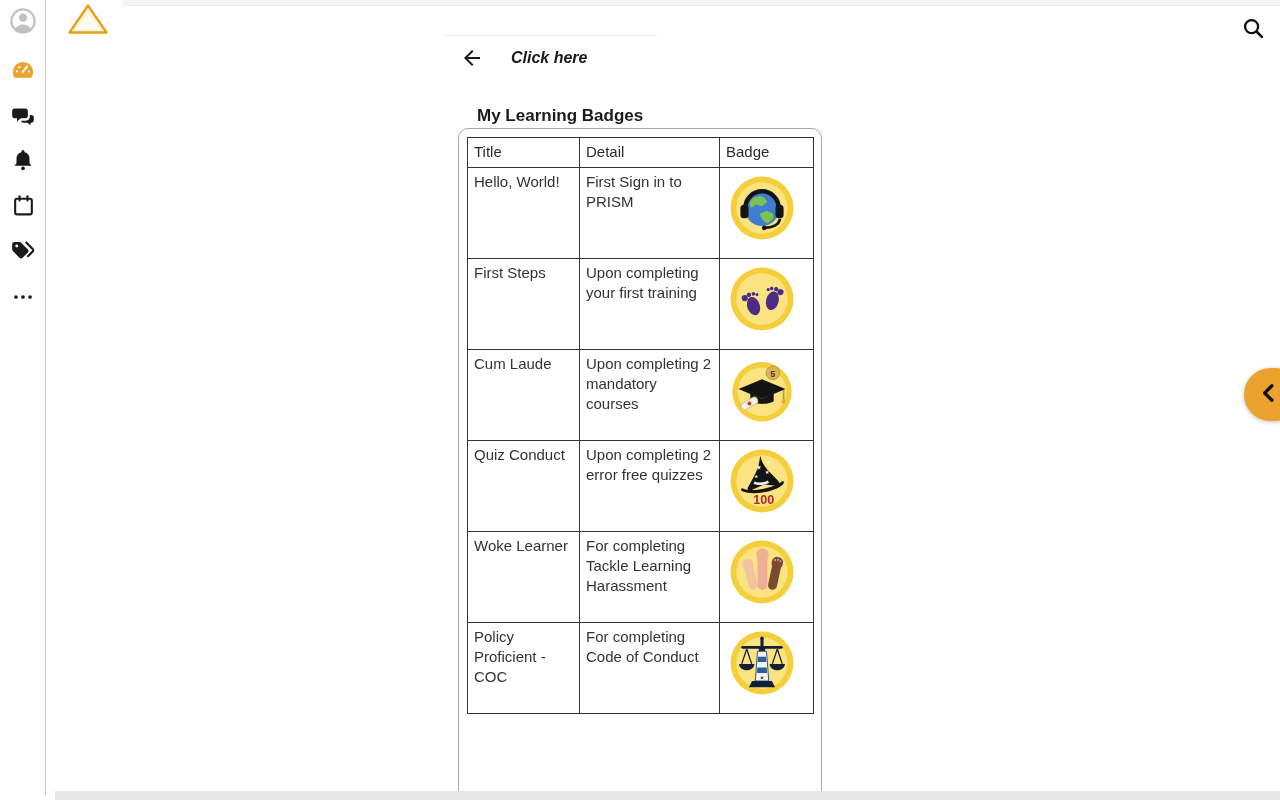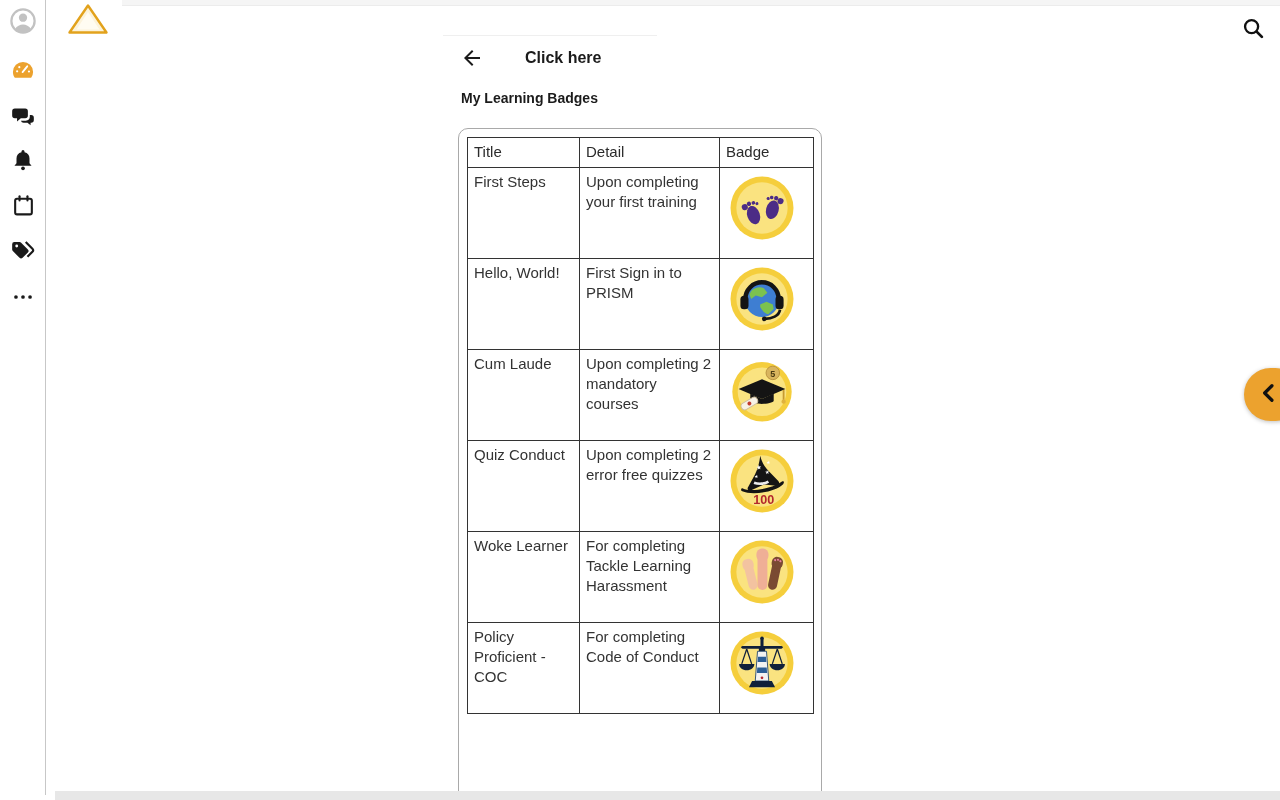--- a/index.html
+++ b/index.html
@@ -16,24 +16,24 @@
 
   
   .top-strip{position:absolute;left:122px;top:0;width:1158px;height:5px;background:#F5F5F5;
              border-bottom:1px solid #ECECEC;}
   .logo{position:absolute;left:67px;top:3px;width:42px;height:32px;}
   .search-btn{position:absolute;left:1238px;top:14px;width:30px;height:30px;border:none;
               background:transparent;padding:0;cursor:pointer;}
 
   
   .back-divider{position:absolute;left:443px;top:35px;width:214px;height:1px;background:#EFEFEF;}
-  .back-row{position:absolute;left:460px;top:45px;height:26px;display:flex;align-items:center;gap:41px;}
+  .back-row{position:absolute;left:460px;top:45px;height:26px;display:flex;align-items:center;gap:27px;font-style:italic;}
   .back-btn{border:none;background:transparent;padding:0;width:24px;height:24px;cursor:pointer;}
   .back-label{font-size:16px;font-weight:600;color:#1B1B1B;cursor:pointer;}
-  .page-title{position:absolute;left:461px;top:90px;font-size:14px;font-weight:600;color:#1B1B1B;margin:0;}
+  .page-title{position:absolute;left:461px;top:90px;font-size:17px;font-weight:600;color:#1B1B1B;margin:16px;}
 
   
   .table-card{position:absolute;left:458px;top:128px;width:364px;height:680px;box-sizing:border-box;
               border:1px solid #A9A9A9;border-radius:10px;padding:8px;background:#fff;}
   table.badges{border-collapse:collapse;table-layout:fixed;width:346px;}
   table.badges th,table.badges td{border:1.5px solid #333;padding:4px 6px;font-size:15px;
               line-height:20px;color:#333;text-align:left;vertical-align:top;overflow:hidden;margin-left:36px;}
   table.badges th{font-weight:400;height:21px;color:#2B2B2B;}
   table.badges td{height:82px;}
   col.c-title{width:112px;} col.c-detail{width:140px;} col.c-badge{width:94px;}
@@ -159,20 +159,41 @@
           <col class="c-badge">
         </colgroup>
       <thead>
         <tr>
           <th>Title</th>
           <th>Detail</th>
           <th>Badge</th>
         </tr>
       </thead>
       <tbody>
+
+        <tr>
+          <td>Hello, World!</td>
+          <td>First Sign in to PRISM</td>
+          <td class="badge-cell">
+            <span>
+              <svg width="72" height="72" viewBox="0 0 80 80">
+                <circle cx="40" cy="40" r="35" fill="#F5CE3C"></circle>
+                  <circle cx="40" cy="40" r="28.5" fill="#FAE380"></circle>
+                <circle cx="40" cy="41" r="19" fill="#3E7ED2"></circle>
+                <path fill="#7CC24F" d="M28 31c4-4 10-5 14-3l4 5-6 5-7-2-5 4-2-5z"></path>
+                <path fill="#7CC24F" d="M38 46l7-3 7 3 1 5-6 6c-4-1-7-4-9-8z"></path>
+                <path d="M21.5 40a18.5 18.5 0 0137 0" fill="none" stroke="#141414" stroke-width="5"></path>
+                <rect x="16" y="36.5" width="9" height="15" rx="4" fill="#141414"></rect>
+                <rect x="55" y="36.5" width="9" height="15" rx="4" fill="#141414"></rect>
+                <path d="M60 52c-1 7-9 10-17 10" fill="none" stroke="#141414" stroke-width="3"></path>
+                <circle cx="42.5" cy="62" r="2.6" fill="#141414"></circle>
+              </svg>
+            </span>
+          </td>
+        </tr>
 
         <tr>
           <td>First Steps</td>
           <td>Upon completing your first training</td>
           <td class="badge-cell">
             <span>
               <svg width="72" height="72" viewBox="0 0 80 80">
                 <circle cx="40" cy="40" r="35" fill="#F5CE3C"></circle>
                   <circle cx="40" cy="40" r="28.5" fill="#FAE380"></circle>
                 <g fill="#4C2C86">
@@ -190,41 +211,20 @@
                     <circle cx="48" cy="29" r="2"></circle>
                       <circle cx="44.5" cy="31" r="1.7"></circle>
                   </g>
                 </g>
               </svg>
             </span>
           </td>
         </tr>
 
         <tr>
-          <td>Hello, World!</td>
-          <td>First Sign in to PRISM</td>
-          <td class="badge-cell">
-            <span>
-              <svg width="72" height="72" viewBox="0 0 80 80">
-                <circle cx="40" cy="40" r="35" fill="#F5CE3C"></circle>
-                  <circle cx="40" cy="40" r="28.5" fill="#FAE380"></circle>
-                <circle cx="40" cy="41" r="19" fill="#3E7ED2"></circle>
-                <path fill="#7CC24F" d="M28 31c4-4 10-5 14-3l4 5-6 5-7-2-5 4-2-5z"></path>
-                <path fill="#7CC24F" d="M38 46l7-3 7 3 1 5-6 6c-4-1-7-4-9-8z"></path>
-                <path d="M21.5 40a18.5 18.5 0 0137 0" fill="none" stroke="#141414" stroke-width="5"></path>
-                <rect x="16" y="36.5" width="9" height="15" rx="4" fill="#141414"></rect>
-                <rect x="55" y="36.5" width="9" height="15" rx="4" fill="#141414"></rect>
-                <path d="M60 52c-1 7-9 10-17 10" fill="none" stroke="#141414" stroke-width="3"></path>
-                <circle cx="42.5" cy="62" r="2.6" fill="#141414"></circle>
-              </svg>
-            </span>
-          </td>
-        </tr>
-
-        <tr>
           <td>Cum Laude</td>
           <td>Upon completing 2 mandatory courses</td>
           <td class="badge-cell">
             <span>
               <svg width="72" height="72" viewBox="0 0 80 80">
                 <circle cx="40" cy="42" r="33" fill="#F5CE3C"></circle>
                   <circle cx="40" cy="42" r="27" fill="#FAE380"></circle>
                 <circle cx="52" cy="21" r="7.5" fill="#D9B55E" stroke="#B78F3C"></circle>
                 <text x="52" y="25" text-anchor="middle" font-size="10" font-weight="bold" fill="#4A3A12">5</text>
                 <polygon points="40,28 66,39 40,50 14,39" fill="#141414"></polygon>

